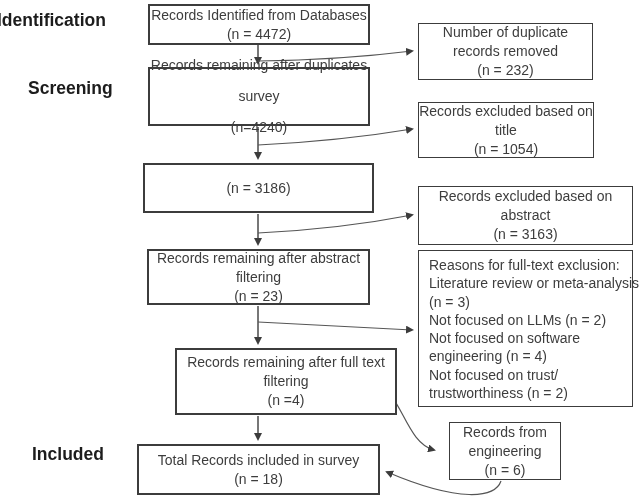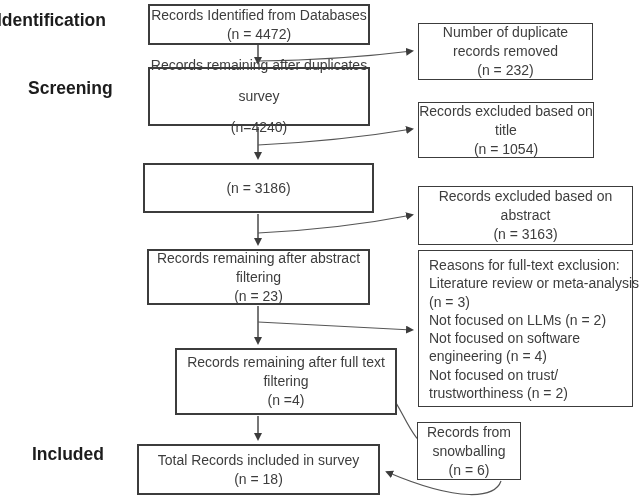--- a/index.html
+++ b/index.html
@@ -60,21 +60,21 @@
   #b-title-remaining { left: 143px; top: 163px; width: 231px; height: 50px; }
   #b-abs-remaining   { left: 147px; top: 249px; width: 223px; height: 56px; }
   #b-ft-remaining    { left: 147px; top: 348px; width: 222px; height: 67px; margin-left: 28px; }
   #b-total           { left: 137px; top: 444px; width: 243px; height: 51px; }
 
   
   #b-dup-removed     { left: 418px; top: 23px;  width: 175px; height: 57px; }
   #b-excl-title      { left: 418px; top: 102px; width: 176px; height: 56px; }
   #b-excl-abstract   { left: 418px; top: 186px; width: 215px; height: 59px; }
   #b-ft-reasons      { left: 418px; top: 250px; width: 215px; height: 157px; }
-  #b-snowballing     { left: 417px; top: 422px; width: 104px; height: 58px; justify-content: space-between; }
+  #b-snowballing     { left: 449px; top: 422px; width: 112px; height: 58px; justify-content: space-between; }
 </style>
 </head>
 <body>
 
 <div class="canvas">
 
   <svg class="connectors" viewBox="0 0 640 502" xmlns="http://www.w3.org/2000/svg">
     <defs>
       <marker id="arrow" viewBox="0 0 8 8" refX="6" refY="4" markerWidth="8" markerHeight="8" markerUnits="userSpaceOnUse" orient="auto">
         <path d="M0,0 L8,4 L0,8 Z" fill="#3c3c3c"></path>
@@ -156,17 +156,17 @@
     <div class="ln">(n = 3)</div>
     <div class="ln">Not focused on LLMs (n = 2)</div>
     <div class="ln">Not focused on software</div>
     <div class="ln">engineering (n = 4)</div>
     <div class="ln">Not focused on trust/</div>
     <div class="ln">trustworthiness (n = 2)</div>
   </div>
 
   <div class="box side" id="b-snowballing">
     <div class="ln">Records from</div>
-    <div class="ln">snowballing</div>
+    <div class="ln">engineering</div>
     <div class="ln">(n = 6)</div>
   </div>
 
 </div>
 
 </body></html>

